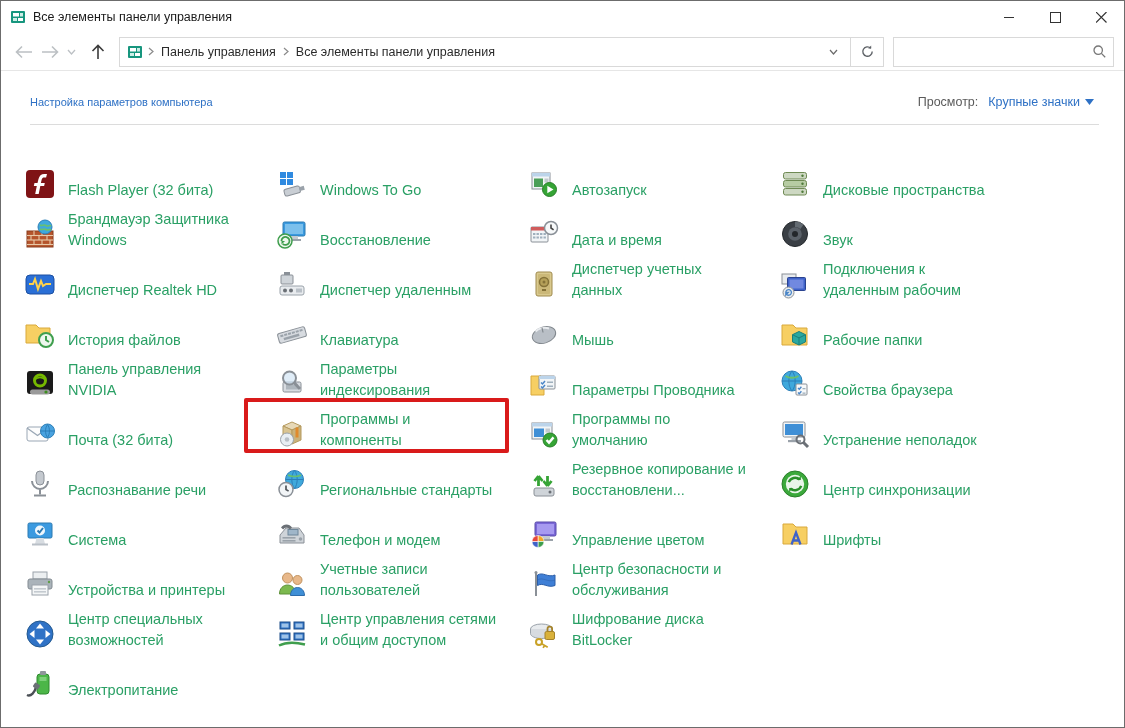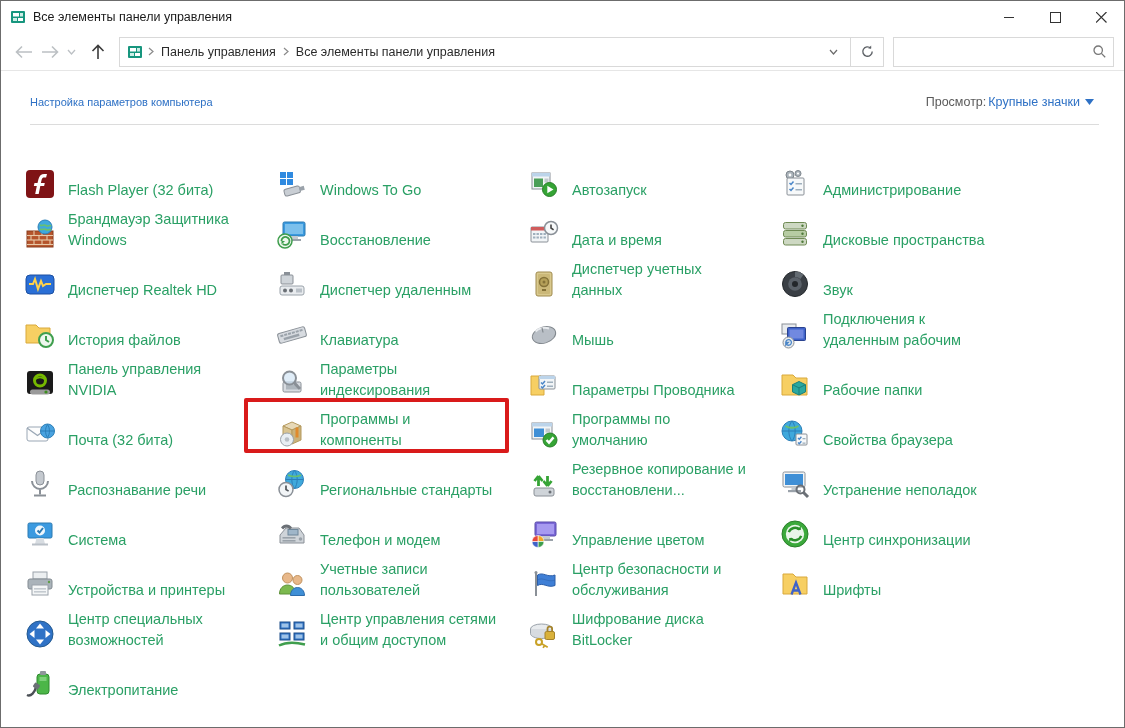--- a/index.html
+++ b/index.html
@@ -21,21 +21,21 @@
   .addressbar{flex:1;height:28px;margin-left:8px;border:1px solid #d9d9d9;background:#fff;display:flex;align-items:center;padding:0 4px 0 7px;min-width:0;}
   .crumb{font-size:12.5px;color:#2b2b2b;white-space:nowrap;padding:0 2px;}
   .crumb-sep{display:flex;align-items:center;padding:0 5px;}
   .ab-spacer{flex:1;}
   .refresh-btn{width:32px;height:28px;border:1px solid #d9d9d9;border-left:none;display:flex;align-items:center;justify-content:center;background:#fff;flex:none;}
   .searchbox{width:205px;height:28px;border:1px solid #d9d9d9;background:#fff;display:flex;align-items:center;padding:0 7px;margin-left:9px;flex:none;}
   .searchbox input{flex:1;border:none;outline:none;font-size:12.5px;font-family:"Liberation Sans",sans-serif;color:#333;background:transparent;min-width:0;}
   
   .page-header{display:flex;align-items:baseline;margin:24px 30px 0 29px;}
   .page-title{font-size:11px;color:var(--header-link);}
-  .view-control{margin-left:auto;font-size:12.5px;display:flex;align-items:center;gap:2px;}
+  .view-control{margin-left:auto;font-size:12.5px;display:flex;align-items:center;gap:10px;}
   .view-label{color:#5a5a5a;}
   .view-value{color:var(--header-link);display:flex;align-items:center;gap:5px;}
   .divider{border-top:1px solid #dcdcdc;margin:15px 25px 0 29px;}
   
   .grid{display:grid;grid-template-columns:252px 252px 251px 255px;padding-left:22px;margin-top:26px;}
   .col{display:flex;flex-direction:column;}
   .item{height:50px;display:flex;align-items:flex-end;gap:11px;cursor:pointer;position:relative;}
   .item .icon{width:34px;height:34px;flex:none;display:flex;align-items:center;justify-content:center;}
   .item .icon svg{width:32px;height:32px;}
   .item .label{font-size:14.5px;line-height:21px;color:var(--item-link);white-space:pre-line;}
@@ -593,40 +593,20 @@
           </svg>
         </span>
         <span class="label">Шифрование диска
 BitLocker</span>
       </div>
     </div>
     <div class="col">
       <div class="item">
         <span class="icon">
           <svg viewBox="0 0 32 32">
-            <g fill="#aab3ba" stroke="#7d858c">
-              <circle cx="11" cy="7" r="4"></circle>
-              <circle cx="19" cy="5.5" r="3"></circle>
-            </g>
-            <circle cx="11" cy="7" r="1.4" fill="#fff"></circle>
-            <circle cx="19" cy="5.5" r="1.1" fill="#fff"></circle>
-            <rect x="8" y="10" width="17" height="17" rx="1" fill="#f7f9fa" stroke="#8a9097"></rect>
-            <g stroke="#4a86c8" stroke-width="1.5" fill="none">
-              <path d="M10.5 15l1.5 1.5 2.5-3"></path>
-              <path d="M10.5 21l1.5 1.5 2.5-3"></path>
-            </g>
-            <rect x="16.5" y="15" width="6.5" height="1.5" fill="#9fb0bd"></rect>
-            <rect x="16.5" y="21" width="6.5" height="1.5" fill="#9fb0bd"></rect>
-          </svg>
-        </span>
-        <span class="label">Администрирование</span>
-      </div>
-      <div class="item">
-        <span class="icon">
-          <svg viewBox="0 0 32 32">
             <g stroke="#6f8a54">
               <rect x="4.5" y="4.5" width="23" height="6.5" rx="2" fill="#cdd8c2"></rect>
               <rect x="4.5" y="12.5" width="23" height="6.5" rx="2" fill="#b7cca3"></rect>
               <rect x="4.5" y="20.5" width="23" height="6.5" rx="2" fill="#cdd8c2"></rect>
             </g>
             <g fill="#4f7a3a">
               <circle cx="23.5" cy="7.7" r="1.2"></circle>
               <circle cx="23.5" cy="15.7" r="1.2"></circle>
               <circle cx="23.5" cy="23.7" r="1.2"></circle>
             </g>

